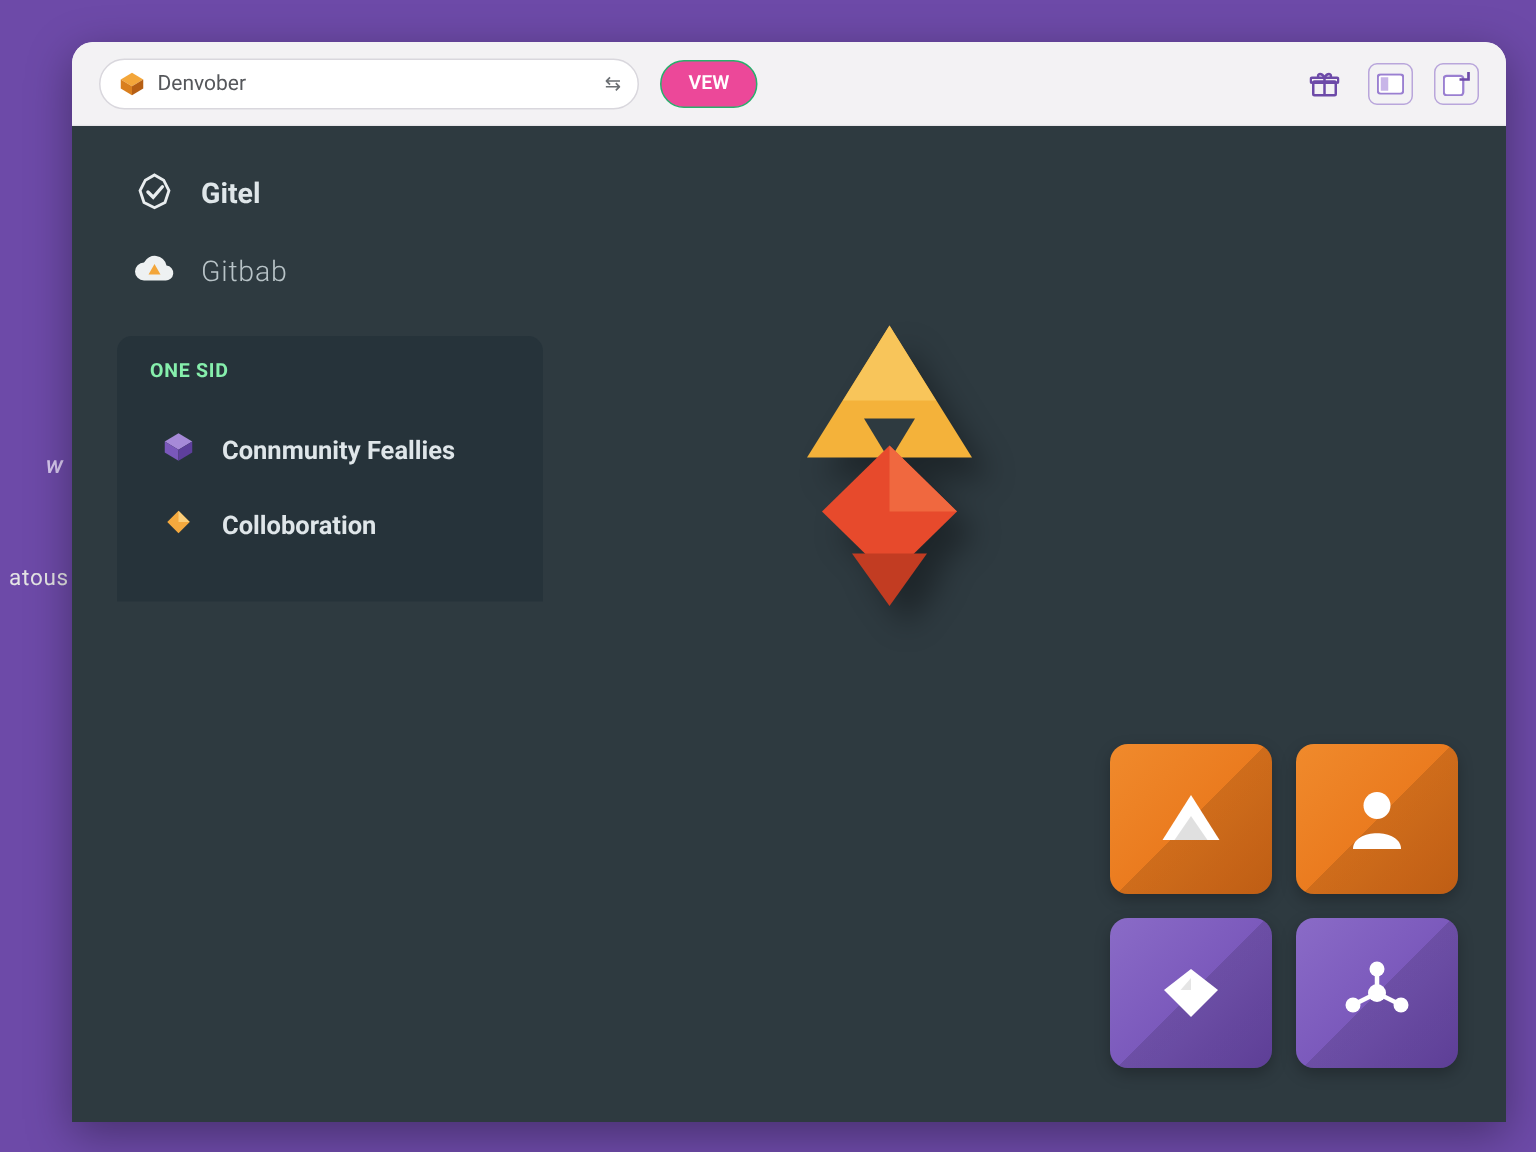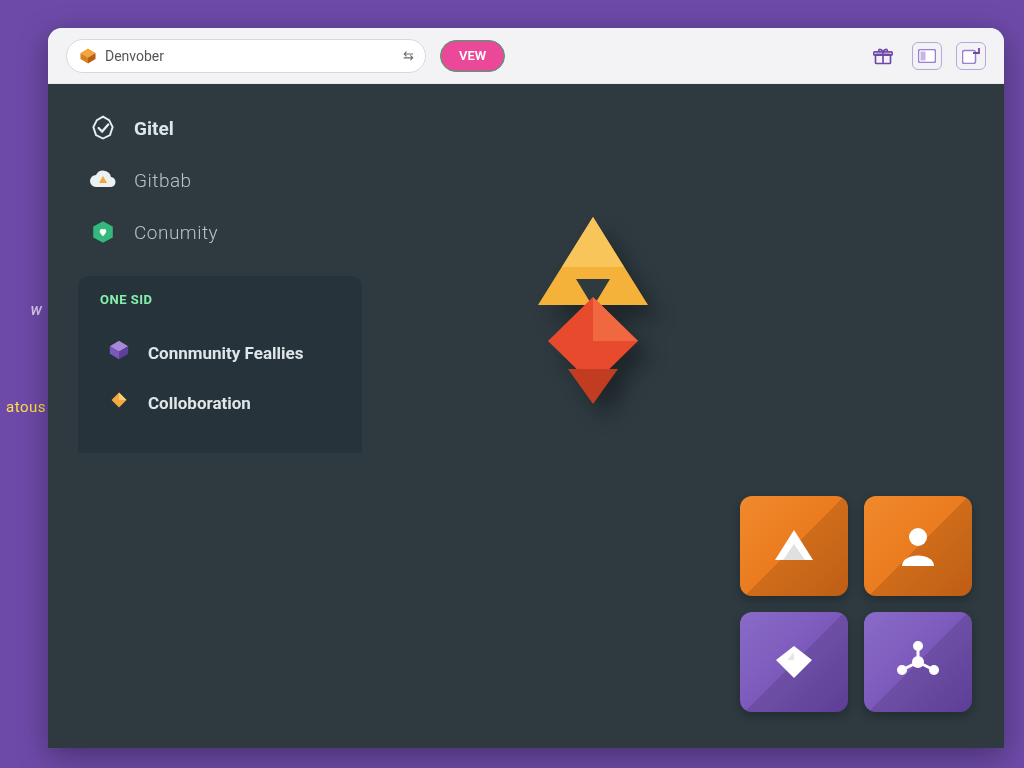--- a/index.html
+++ b/index.html
@@ -8,21 +8,21 @@
 
   
   .purple-strip {
     width: 48px; height: 100%;
     background: #6d4aa8;
     position: relative;
     color: #d8c9ef;
     font-size: 14px;
   }
   .purple-strip .w { position:absolute; top:300px; right:6px; font-style: italic; font-weight:500; font-size:16px; }
-  .purple-strip .atous { position:absolute; top:398px; right:2px; font-size:15px; color:#fde047; letter-spacing:0.5px;text-align:right;}
+  .purple-strip .atous { position:absolute; top:376px; right:2px; font-size:15px; color:#e5e5e5; letter-spacing:0.5px;text-align:right;}
 
   
   .window {
     margin-top: 28px;
     margin-left: 0;
     width: 956px;
     height: 720px;
     background: #f5f4f5;
     border-radius: 14px 14px 0 0;
     box-shadow: 0 8px 30px rgba(0,0,0,0.35);
@@ -198,29 +198,20 @@
           <span class="ic">
             <svg width="30" height="22" viewBox="0 0 30 22">
                 <path d="M8 18 a6 6 0 0 1 0-12 a8 8 0 0 1 15 2 a5 5 0 0 1 -1 10 Z" fill="#eef1f2"></path>
                 <polygon points="15,7 19,14 11,14" fill="#f3a63a"></polygon>
               </svg>
           </span>
           <span class="nav-label thin">Gitbab</span>
         </li>
 
 
-        <li class="nav-item">
-          <span class="ic">
-            <svg width="26" height="26" viewBox="0 0 24 24">
-                <polygon points="12,2 21,7 21,17 12,22 3,17 3,7" fill="#35b87d"></polygon>
-                <path d="M12 16 C9 13 8 11 10 9.5 c1.2-.9 2 .4 2 .4 s.8-1.3 2-.4 c2 1.5 1 3.5 -2 6.5 Z" fill="#ffffff"></path>
-              </svg>
-          </span>
-          <span class="nav-label thin">Conumity</span>
-        </li>
       </ul>
 
       <div class="section">
         <div class="section-title">ONE SID</div>
         <ul class="nav-list">
 
           <li class="nav-item">
             <span class="ic">
               <svg width="22" height="22" viewBox="0 0 24 24">
                   <polygon points="12,2 22,8 12,14 2,8" fill="#a68ad8"></polygon>

